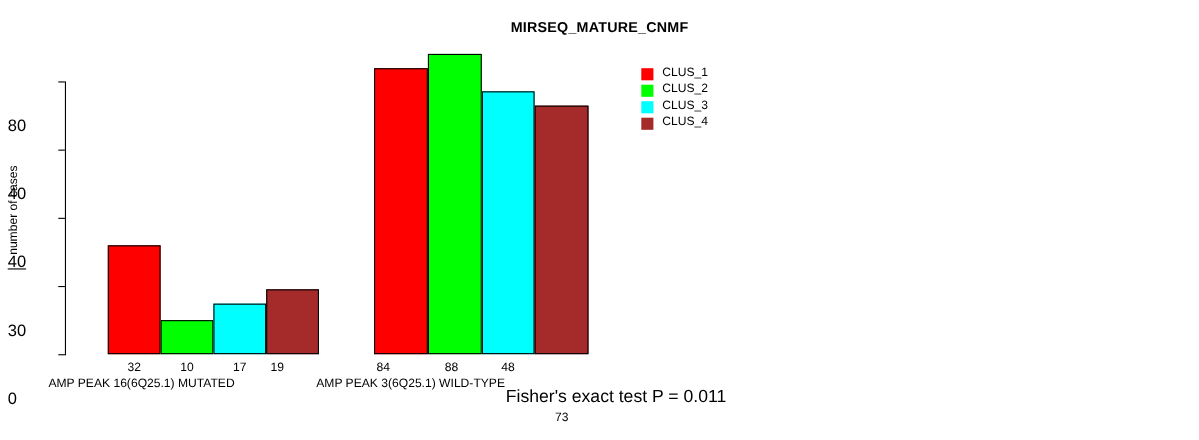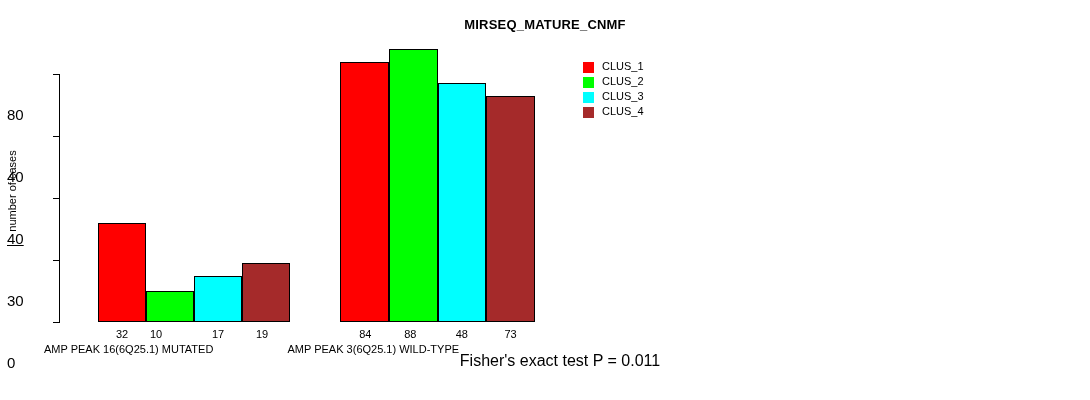--- a/index.html
+++ b/index.html
@@ -160,28 +160,28 @@
       <div class="bar" style="left: 194px; width: 48px; top: 275.5px; height: 46.5px; background: rgb(0, 255, 255);"></div>
       <div class="bar" style="left: 242px; width: 48px; top: 263.1px; height: 58.9px; background: rgb(165, 42, 42);"></div>
       <div class="bar" style="left: 340px; width: 48.75px; top: 61.6px; height: 260.4px; background: rgb(255, 0, 0);"></div>
       <div class="bar" style="left: 388.75px; width: 48.75px; top: 49.2px; height: 272.8px; background: rgb(0, 255, 0);"></div>
       <div class="bar" style="left: 437.5px; width: 48.75px; top: 83.3px; height: 238.7px; background: rgb(0, 255, 255);"></div>
       <div class="bar" style="left: 486.25px; width: 48.75px; top: 95.7px; height: 226.3px; background: rgb(165, 42, 42);"></div>
     </div>
 
   <div id="x-axis-group">
       <div class="bar-value" style="left: 98px; width: 48px; text-align: center;">32</div>
-      <div class="bar-value" style="left: 132px; width: 48px;">10</div>
+      <div class="bar-value" style="left: 146px; width: 48px;">10</div>
       <div class="bar-value" style="left: 194px; width: 48px;">17</div>
-      <div class="bar-value" style="left: 238px; width: 48px;">19</div>
+      <div class="bar-value" style="left: 228px; width: 48px;">19</div>
       <div class="group-label" style="left: 44px; width: 300px;">AMP PEAK 16(6Q25.1) MUTATED</div>
-      <div class="bar-value" style="left: 341px; width: 48.75px;">84</div>
+      <div class="bar-value" style="left: 324px; width: 48.75px;">84</div>
       <div class="bar-value" style="left: 386px; width: 48.75px;">88</div>
       <div class="bar-value" style="left: 437.5px; width: 48.75px;">48</div>
-      <div class="bar-value" style="left: 486.25px; width: 48.75px;">73</div>
+      <div class="bar-value" style="left: 486.25px; width: 48.75px; margin-top: 46px;">73</div>
       <div class="group-label" style="left: 287.5px; width: 300px;">AMP PEAK 3(6Q25.1) WILD-TYPE</div>
     </div>
 
   <div id="legend">
       <div class="legend-row">
         <span class="legend-swatch" style="background: rgb(255, 0, 0);"></span>
         <span class="legend-label">CLUS_1</span>
       </div>
       <div class="legend-row">
         <span class="legend-swatch" style="background: rgb(0, 255, 0);"></span>

